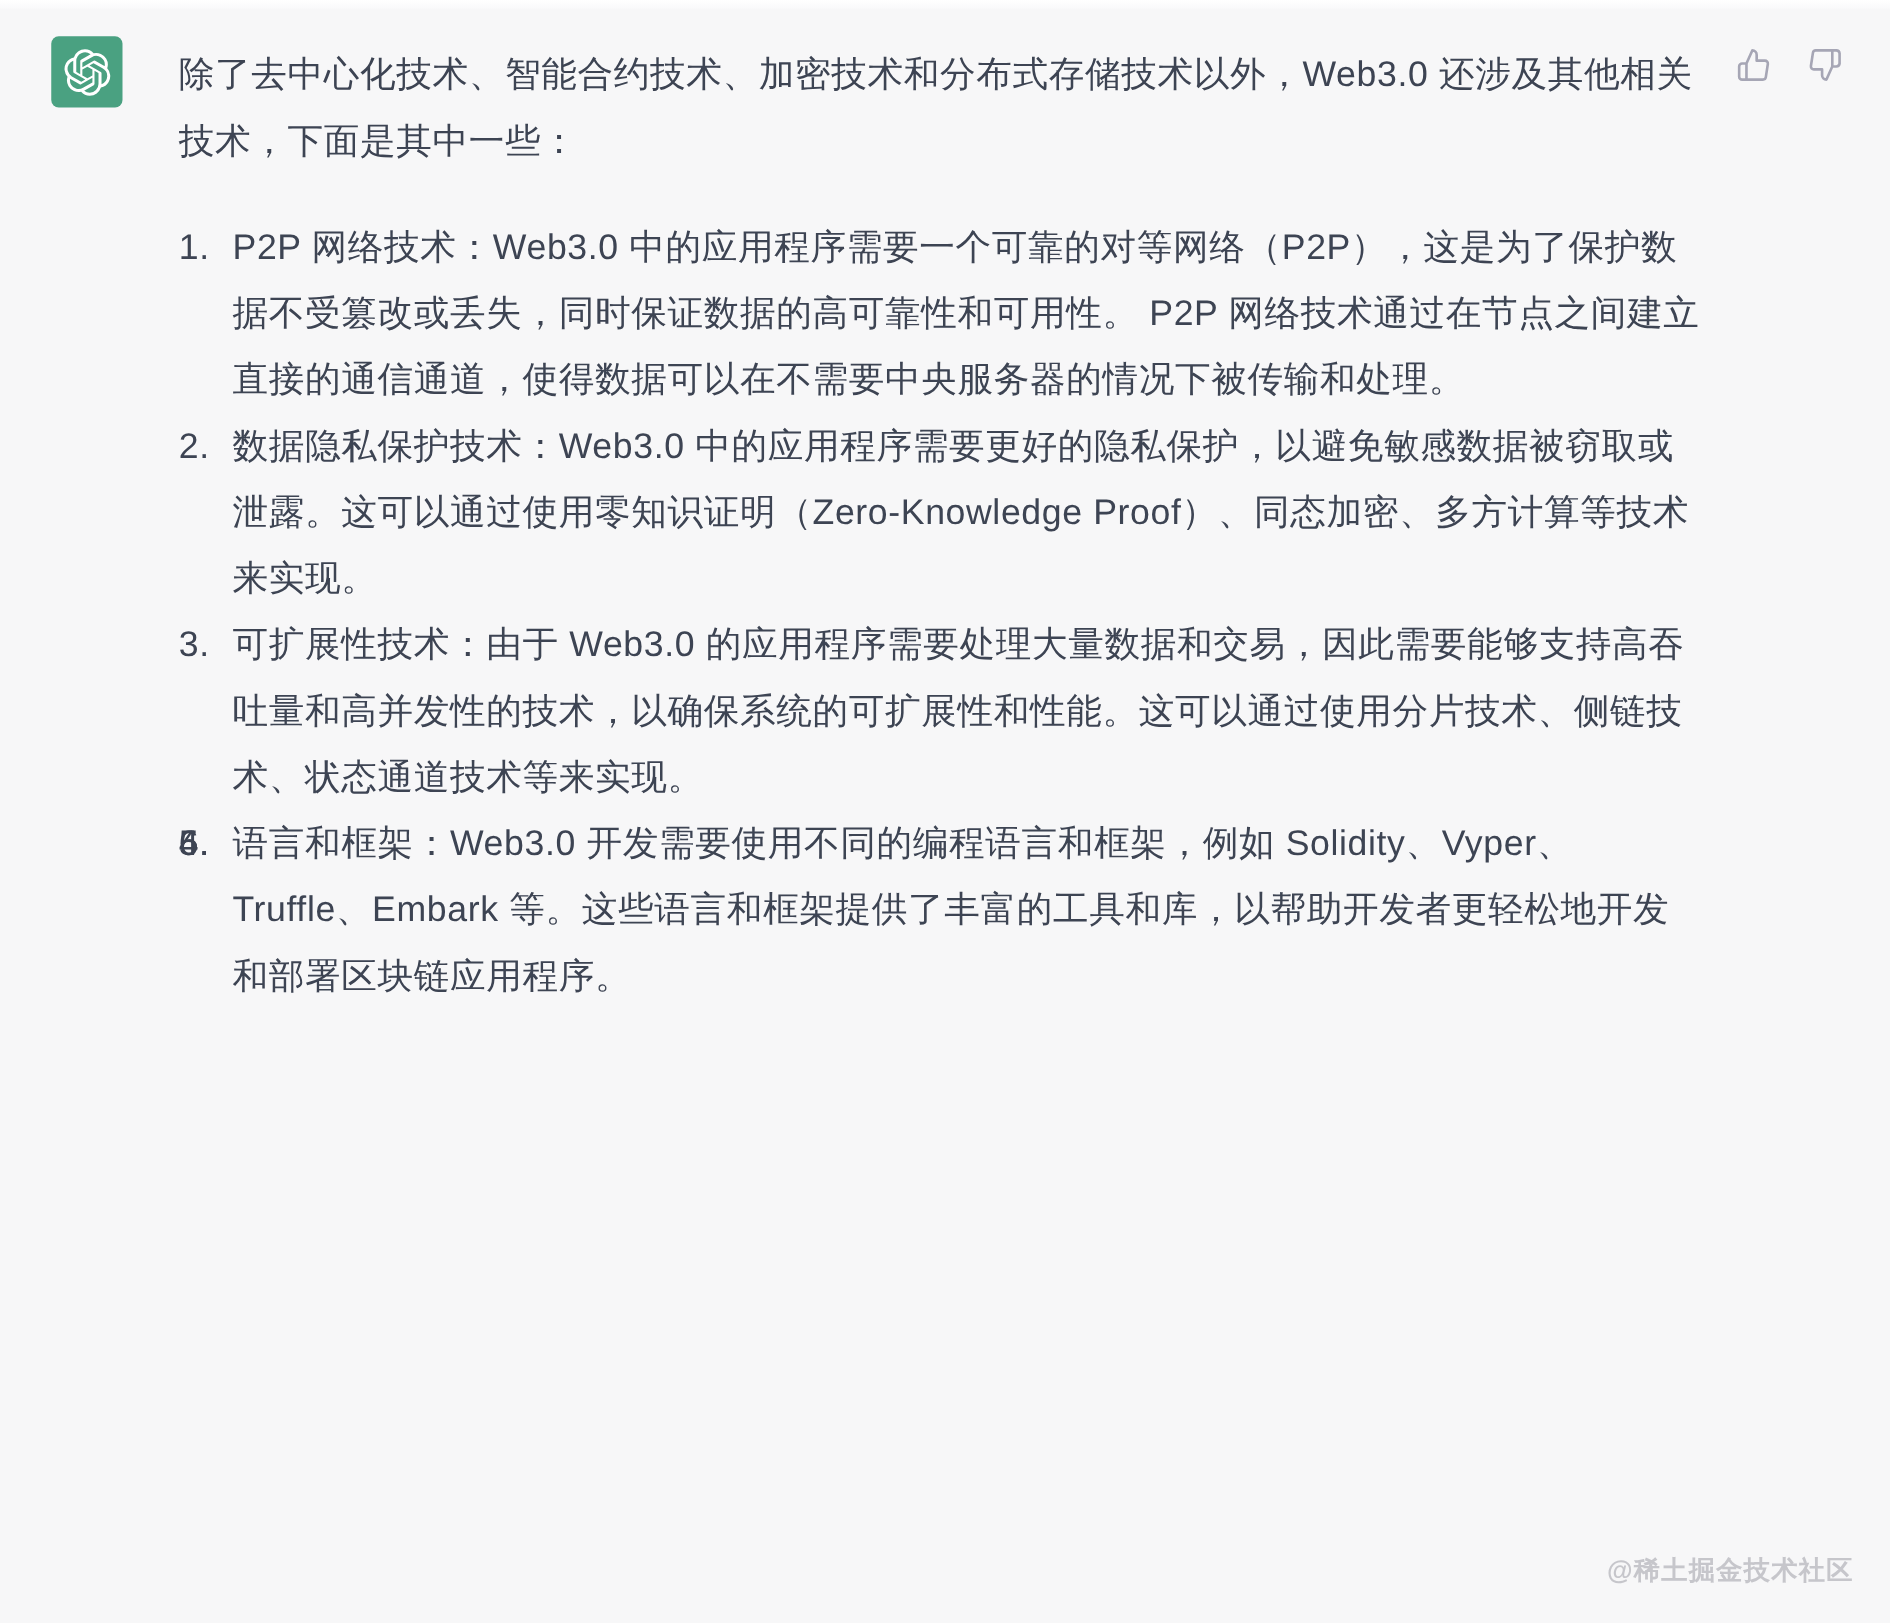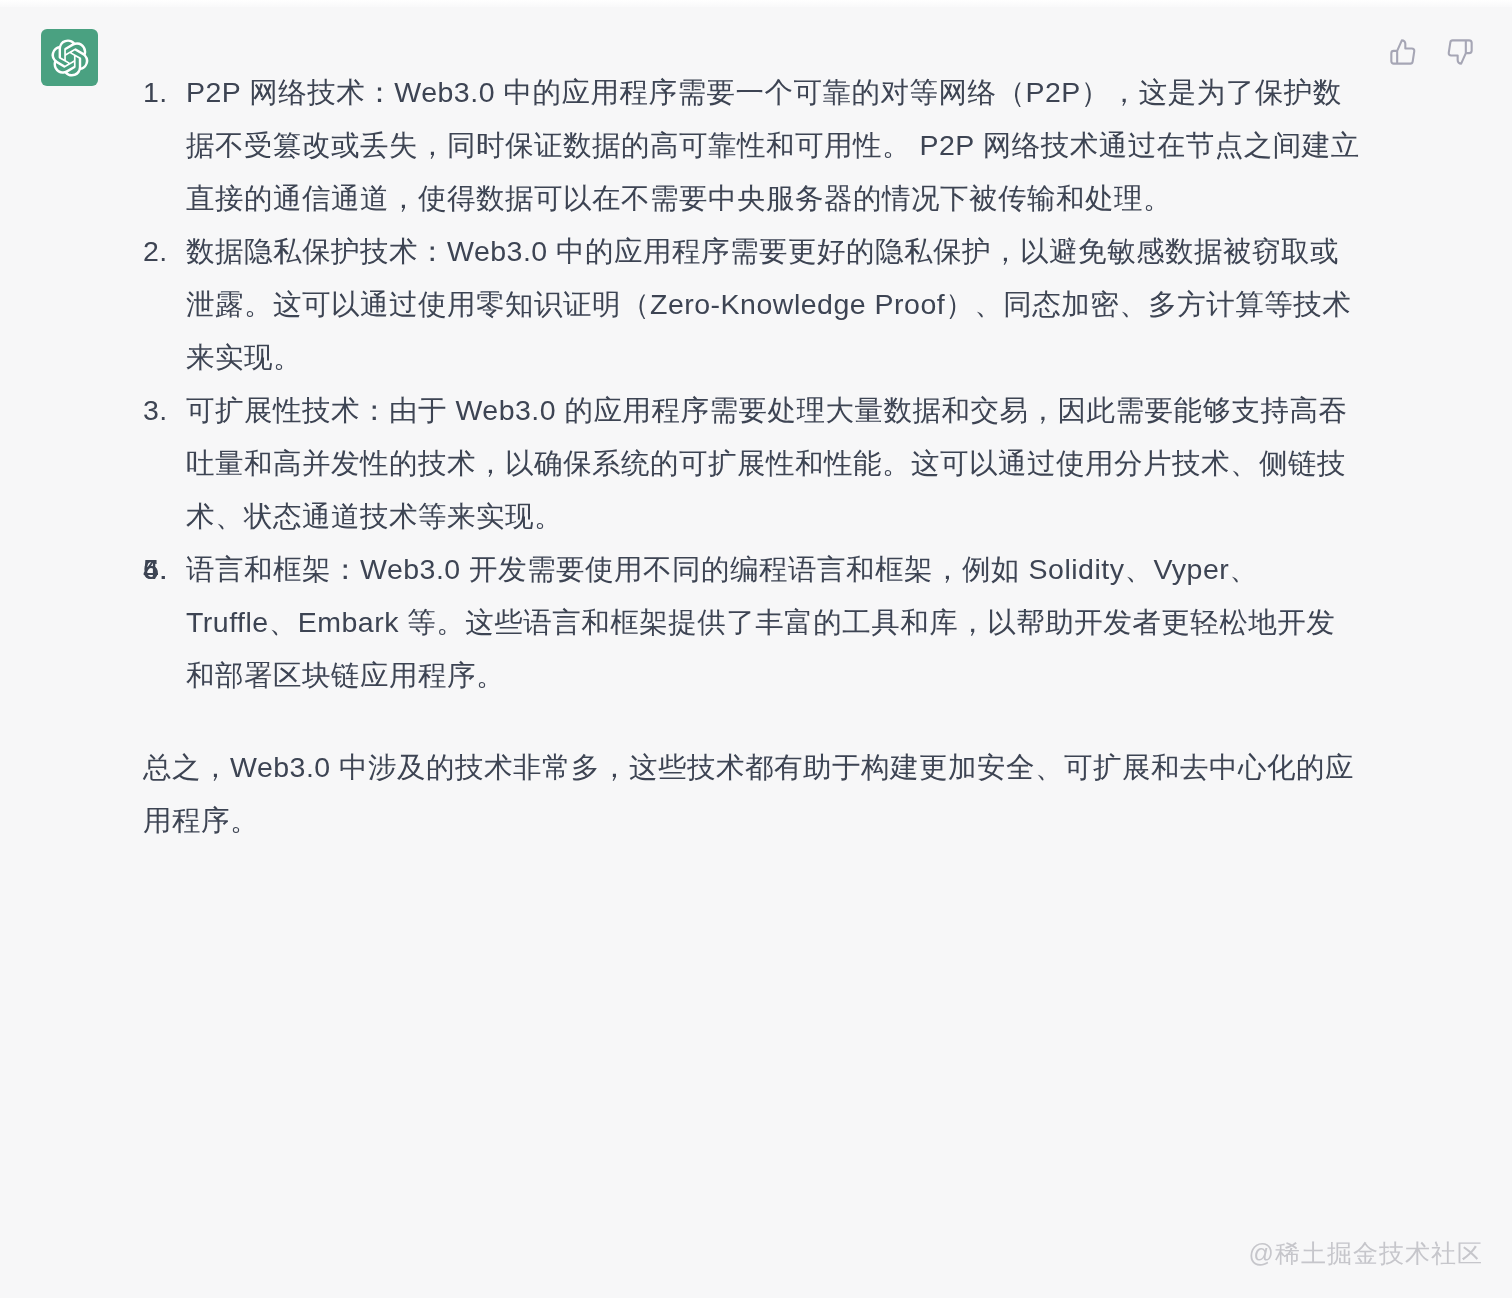--- a/index.html
+++ b/index.html
@@ -60,38 +60,40 @@
   .action-btn {
     background: none; border: none; cursor: pointer;
     width: 28px; height: 30px; padding: 0;
     color: #a6a6b5;
   }
   .action-btn svg { width: 28px; height: 28px; display: block; }
   .watermark {
     position: absolute;
     right: 29px; bottom: 28px;
     color: #c6c6cb;
-    font-size: 25px;
+    font-size: 21px;
     letter-spacing: 1px;
+    font-weight: bold;
   }
 </style>
 </head>
 <body>
 
 <div class="top-edge"></div>
 
 <div class="message">
 
   <div class="avatar">
     <svg viewBox="0 0 41 41" fill="#ffffff" xmlns="http://www.w3.org/2000/svg">
       <path d="M37.532 16.87a9.963 9.963 0 0 0-.856-8.184 10.078 10.078 0 0 0-10.855-4.835A9.964 9.964 0 0 0 18.306.5a10.079 10.079 0 0 0-9.614 6.977 9.967 9.967 0 0 0-6.664 4.834 10.08 10.08 0 0 0 1.24 11.817 9.965 9.965 0 0 0 .856 8.185 10.079 10.079 0 0 0 10.855 4.835 9.965 9.965 0 0 0 7.516 3.35 10.078 10.078 0 0 0 9.617-6.981 9.967 9.967 0 0 0 6.663-4.834 10.079 10.079 0 0 0-1.243-11.813ZM22.498 37.886a7.474 7.474 0 0 1-4.799-1.735c.061-.033.168-.091.237-.134l7.964-4.6a1.294 1.294 0 0 0 .655-1.134V19.054l3.366 1.944a.12.12 0 0 1 .066.092v9.299a7.505 7.505 0 0 1-7.49 7.496ZM6.392 31.006a7.471 7.471 0 0 1-.894-5.023c.06.036.162.099.237.141l7.964 4.6a1.297 1.297 0 0 0 1.308 0l9.724-5.614v3.888a.12.12 0 0 1-.048.103l-8.051 4.649a7.504 7.504 0 0 1-10.24-2.744ZM4.297 13.62A7.469 7.469 0 0 1 8.2 10.333c0 .068-.004.19-.004.274v9.201a1.294 1.294 0 0 0 .654 1.132l9.723 5.614-3.366 1.944a.12.12 0 0 1-.114.01L7.04 23.856a7.504 7.504 0 0 1-2.743-10.237Zm27.658 6.437-9.724-5.615 3.367-1.943a.121.121 0 0 1 .113-.01l8.052 4.648a7.498 7.498 0 0 1-1.158 13.528v-9.476a1.293 1.293 0 0 0-.65-1.132Zm3.35-5.043c-.059-.037-.162-.099-.236-.141l-7.965-4.6a1.298 1.298 0 0 0-1.308 0l-9.723 5.614v-3.888a.12.12 0 0 1 .048-.103l8.05-4.645a7.497 7.497 0 0 1 11.135 7.763Zm-21.063 6.929-3.367-1.944a.12.12 0 0 1-.065-.092v-9.299a7.497 7.497 0 0 1 12.293-5.756 6.94 6.94 0 0 0-.236.134l-7.965 4.6a1.294 1.294 0 0 0-.654 1.132l-.006 11.225Zm1.829-3.943 4.33-2.501 4.332 2.5v5l-4.331 2.5-4.331-2.5Z"></path>
     </svg>
   </div>
 
   <div class="content">
+    <p class="intro">除了去中心化技术、智能合约技术、加密技术和分布式存储技术以外，Web3.0 还涉及其他相关技术，下面是其中一些：</p>
 
     <ol>
       <li>
         <span class="num">1.</span>
         <span>P2P 网络技术：Web3.0 中的应用程序需要一个可靠的对等网络（P2P），这是为了保护数据不受篡改或丢失，同时保证数据的高可靠性和可用性。 P2P 网络技术通过在节点之间建立直接的通信通道，使得数据可以在不需要中央服务器的情况下被传输和处理。</span>
       </li>
       <li>
         <span class="num">2.</span>
         <span>数据隐私保护技术：Web3.0 中的应用程序需要更好的隐私保护，以避免敏感数据被窃取或泄露。这可以通过使用零知识证明（Zero-Knowledge Proof）、同态加密、多方计算等技术来实现。</span>
       </li>
@@ -104,21 +106,20 @@
       </li>
       <li>
         <span class="num">5.</span>
       </li>
       <li>
         <span class="num">6.</span>
         <span>语言和框架：Web3.0 开发需要使用不同的编程语言和框架，例如 Solidity、Vyper、Truffle、Embark 等。这些语言和框架提供了丰富的工具和库，以帮助开发者更轻松地开发和部署区块链应用程序。</span>
       </li>
     </ol>
 
-    <p class="outro">总之，Web3.0 中涉及的技术非常多，这些技术都有助于构建更加安全、可扩展和去中心化的应用程序。</p>
   </div>
 
   <div class="actions">
     <button class="action-btn">
       <svg viewBox="0 0 24 24" fill="none" stroke="currentColor" stroke-width="1.8" stroke-linecap="round" stroke-linejoin="round" xmlns="http://www.w3.org/2000/svg">
         <path d="M14 9V5a3 3 0 0 0-3-3l-4 9v11h11.28a2 2 0 0 0 2-1.7l1.38-9a2 2 0 0 0-2-2.3zM7 22H4a2 2 0 0 1-2-2v-7a2 2 0 0 1 2-2h3"></path>
       </svg>
     </button>
     <button class="action-btn">
       <svg viewBox="0 0 24 24" fill="none" stroke="currentColor" stroke-width="1.8" stroke-linecap="round" stroke-linejoin="round" xmlns="http://www.w3.org/2000/svg">

